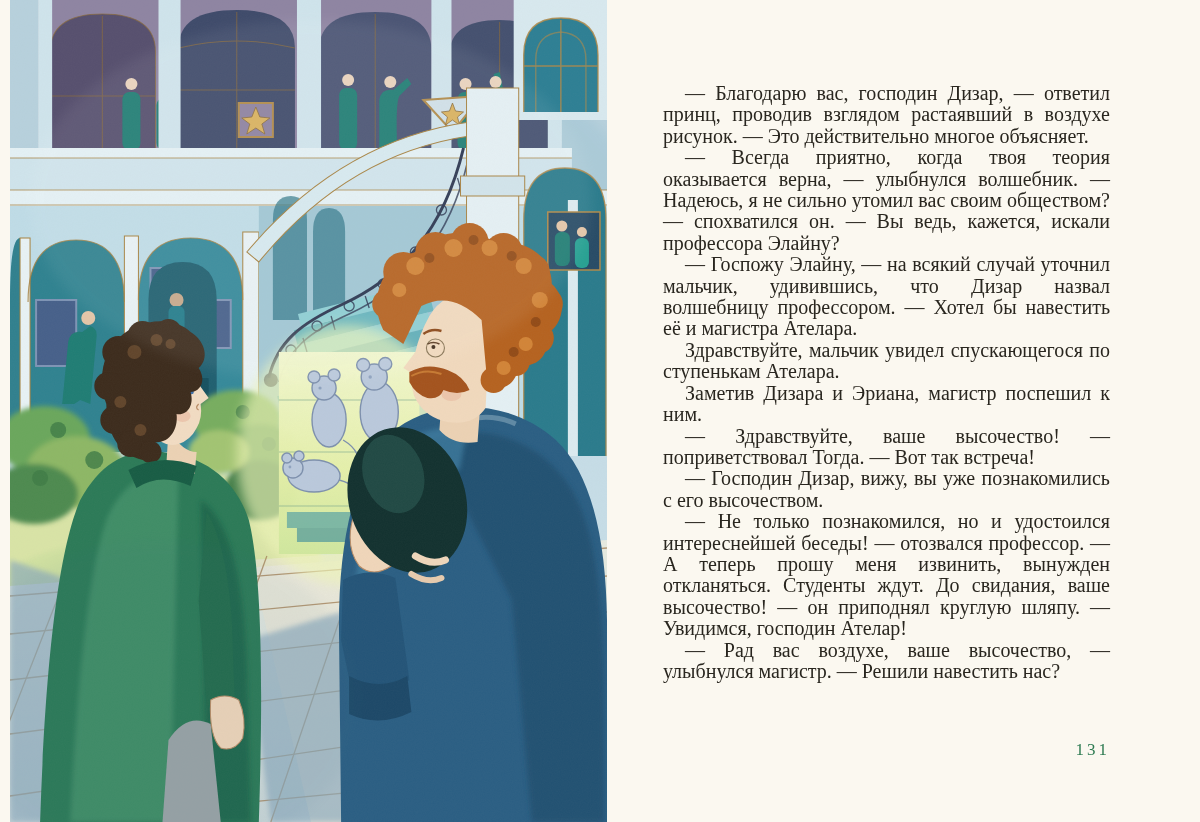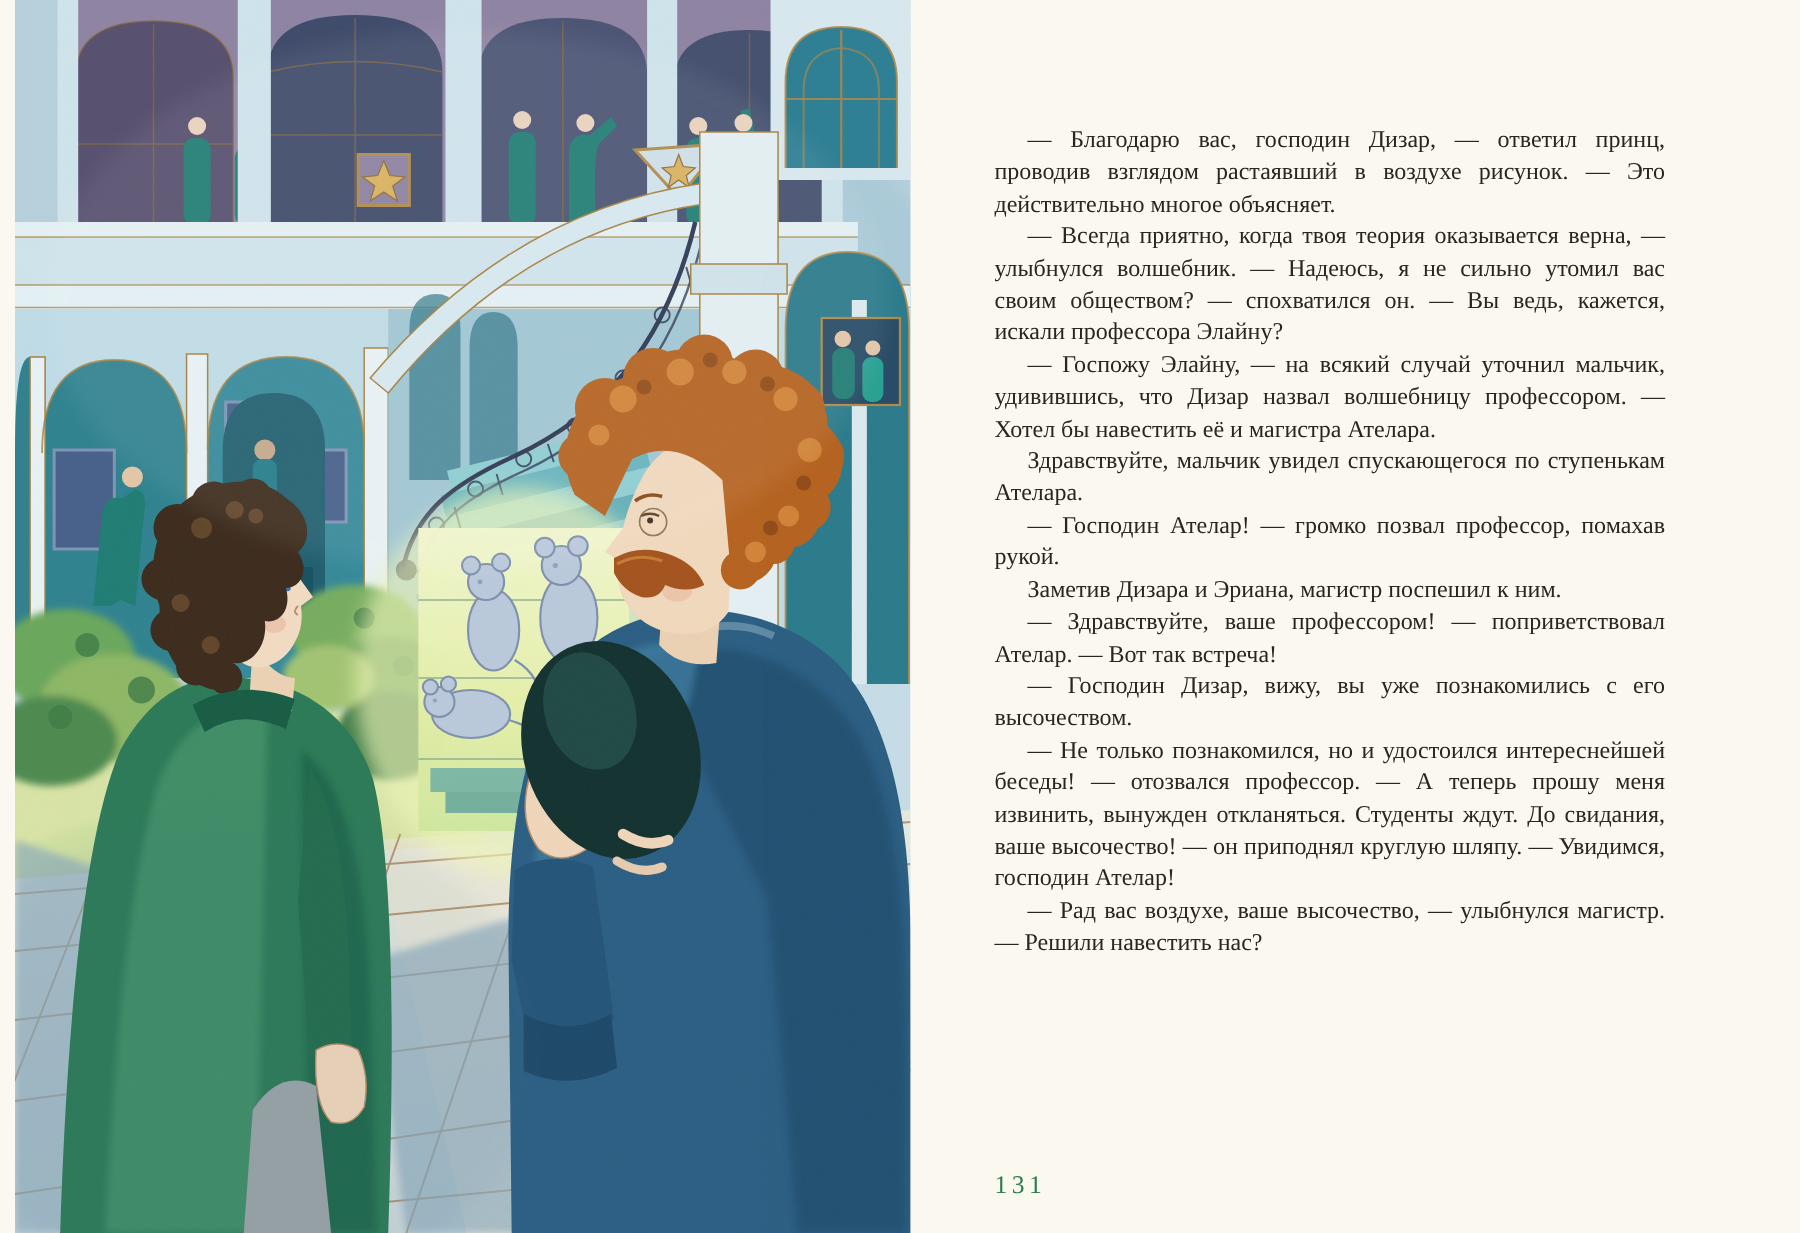--- a/index.html
+++ b/index.html
@@ -6,26 +6,26 @@
   body{
     width:1200px;height:822px;position:relative;overflow:hidden;
     background:#fbf8f0;
     font-family:"Liberation Serif", serif;
   }
   figure.illustration{position:absolute;left:10px;top:0;width:597px;height:822px;margin:0;padding:0}
   figure.illustration svg{display:block;width:100%;height:100%}
   .text-page{position:absolute;left:663px;top:0;width:447px;height:822px}
   .text-col{
     position:absolute;top:83px;left:0;width:447px;
-    color:#29261f;font-size:16px;line-height:21.4px;
+    color:#29261f;font-size:20px;line-height:21.4px;
     text-align:justify;
   }
   .text-col p{margin:0;text-indent:22px}
   .page-number{
-    position:absolute;top:780px;left:0;width:447px;text-align:left;
+    position:absolute;top:740px;left:0;width:447px;text-align:right;
     color:#2e7b52;font-size:17px;letter-spacing:3px;
   }
 </style>
 </head>
 <body>
 
 <figure class="illustration">
 <svg viewBox="0 0 595 822" preserveAspectRatio="none">
   <defs>
     <filter id="soft" x="-20%" y="-20%" width="140%" height="140%">
@@ -420,21 +420,20 @@
   </g>
 </svg>
 </figure>
 
 <main class="text-page">
   <div class="text-col">
     <p>— Благодарю вас, господин Дизар, — ответил принц, проводив взглядом растаявший в воздухе рисунок. — Это действительно многое объясняет.</p>
     <p>— Всегда приятно, когда твоя теория оказывается верна, — улыбнулся волшебник. — Надеюсь, я не сильно утомил вас своим обществом? — спохватился он. — Вы ведь, кажется, искали профессора Элайну?</p>
     <p>— Госпожу Элайну, — на всякий случай уточнил мальчик, удивившись, что Дизар назвал волшебницу профессором. — Хотел бы навестить её и магистра Ателара.</p>
     <p>Здравствуйте, мальчик увидел спускающегося по ступенькам Ателара.</p>
-    <p>— Господин Ателар! — громко позвал профессор, помахав рукой.</p>
     <p>Заметив Дизара и Эриана, магистр поспешил к ним.</p>
-    <p>— Здравствуйте, ваше профессором! — поприветствовал Ателар. — Вот так встреча!</p>
+    <p>— Здравствуйте, ваше высочество! — поприветствовал Тогда. — Вот так встреча!</p>
     <p>— Господин Дизар, вижу, вы уже познакомились с его высочеством.</p>
     <p>— Не только познакомился, но и удостоился интереснейшей беседы! — отозвался профессор. — А теперь прошу меня извинить, вынужден откланяться. Студенты ждут. До свидания, ваше высочество! — он приподнял круглую шляпу. — Увидимся, господин Ателар!</p>
     <p>— Рад вас воздухе, ваше высочество, — улыбнулся магистр. — Решили навестить нас?</p>
   </div>
   <div class="page-number">131</div>
 </main>
 
 </body></html>

